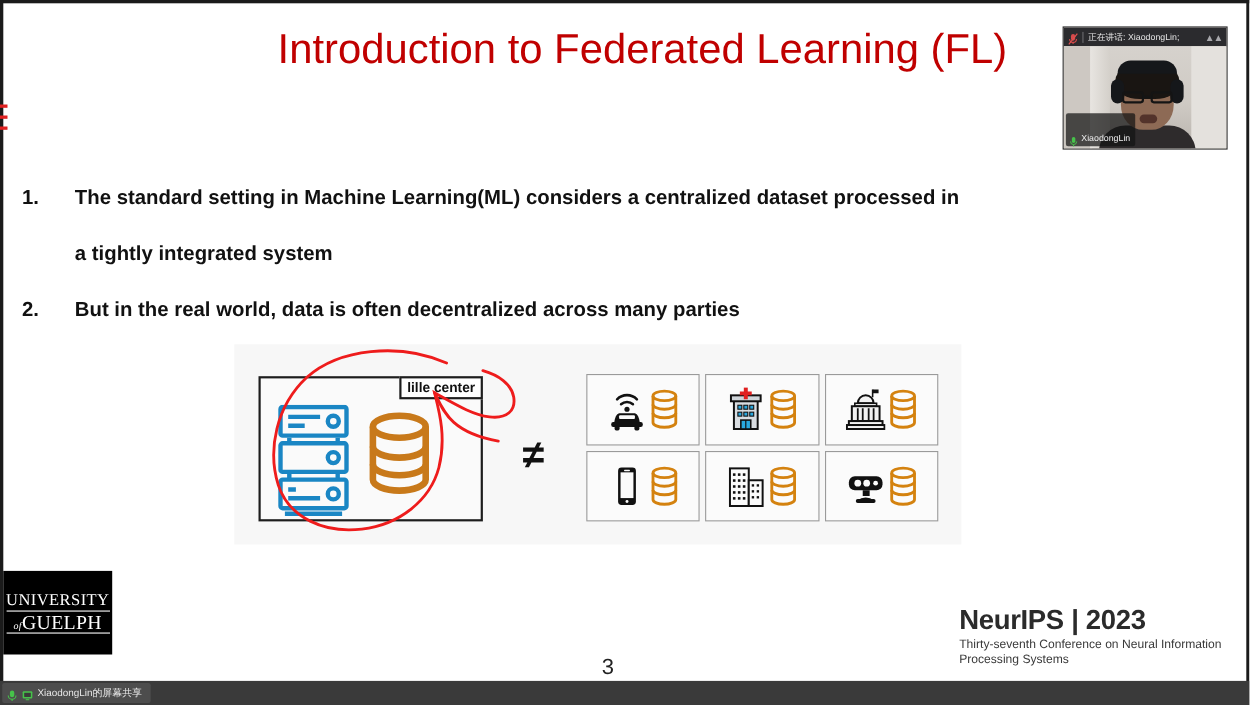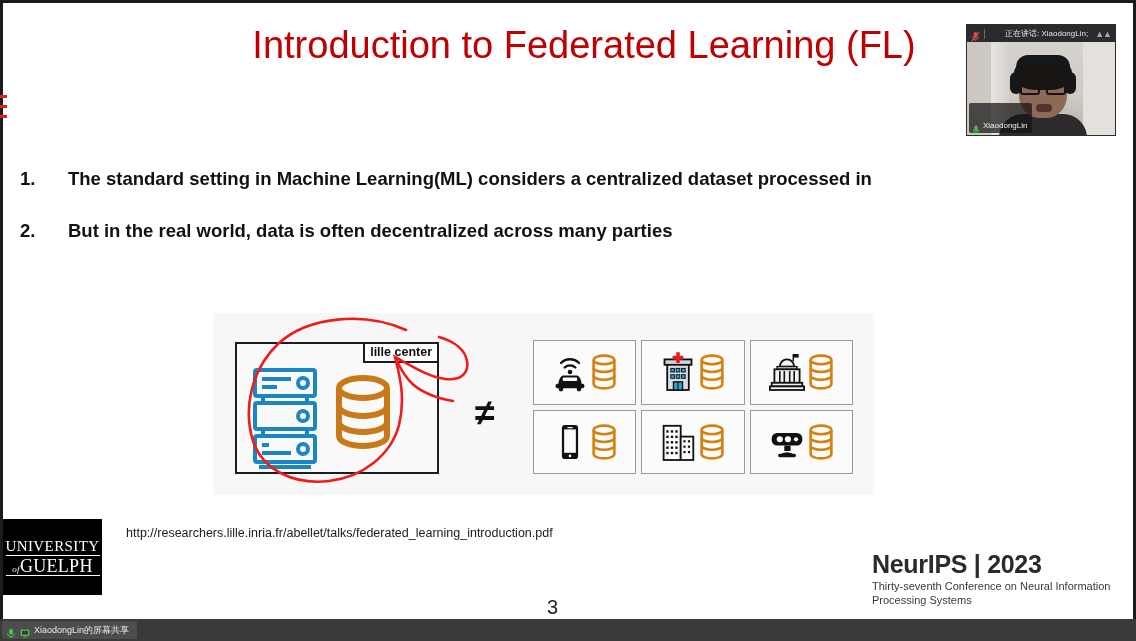--- a/index.html
+++ b/index.html
@@ -284,21 +284,20 @@
   }
   .video-bar .divider {
     width: 1px; height: 10px; background: #6a6a6e;
   }
   .video-bar .bar-text {
     color: #e6e6e6;
     font-size: 8px;
     line-height: 10px;
     white-space: nowrap;
     overflow: hidden;
-    margin-left: 16px;
   }
   .video-bar .chev {
     margin-left: auto;
     color: #a8a8ac;
     font-size: 9px;
     letter-spacing: -1px;
   }
   .video-feed {
     position: absolute;
     left: 0; top: 17px;
@@ -402,20 +401,24 @@
 
   <div class="slide-frame"></div>
 
   <div class="slide-title">Introduction to Federated Learning (FL)</div>
 
 
   <div class="bullets">
     <div class="bullet">
       <span class="num">1.</span>
       <span class="btext">The standard setting in Machine Learning(ML) considers a centralized dataset processed in</span>
+    </div>
+    <div class="bullet cont">
+      <span class="num"></span>
+      <span class="btext">a tightly integrated system</span>
     </div>
     <div class="bullet">
       <span class="num">2.</span>
       <span class="btext">But in the real world, data is often decentralized across many parties</span>
     </div>
   </div>
 
   <div class="diagram">
 
     <div class="dc-box">
@@ -636,21 +639,20 @@
 
     <span class="scribble">
       <svg viewBox="0 0 661 182" width="661" height="182" xmlns="http://www.w3.org/2000/svg">
         <path d="M193 17 C 150 -2, 95 4, 66 30 C 38 56, 30 96, 40 128 C 50 158, 82 172, 116 168 C 150 164, 178 142, 186 112 C 193 84, 186 60, 182 44 C 200 54, 216 64, 232 66 C 248 68, 256 60, 254 48 C 252 36, 240 28, 226 24" fill="none" stroke="#ee1c1c" stroke-width="2.6" stroke-linecap="round"></path>
         <path d="M182 44 C 190 60, 196 80, 240 88" fill="none" stroke="#ee1c1c" stroke-width="2.6" stroke-linecap="round"></path>
       </svg>
     </span>
   </div>
 
   <div class="citation">
-    <div>http://researchers.lille.inria.fr/abellet/talks/federated_learning_introduction.pdf</div>
   </div>
 
   <div class="page-number">3</div>
 
   <div class="guelph">
     <div class="guelph-inner">
       <div class="guelph-l1">UNIVERSITY</div>
       <div class="guelph-l2"><span class="guelph-of">of</span><span>GUELPH</span></div>
     </div>
   </div>

